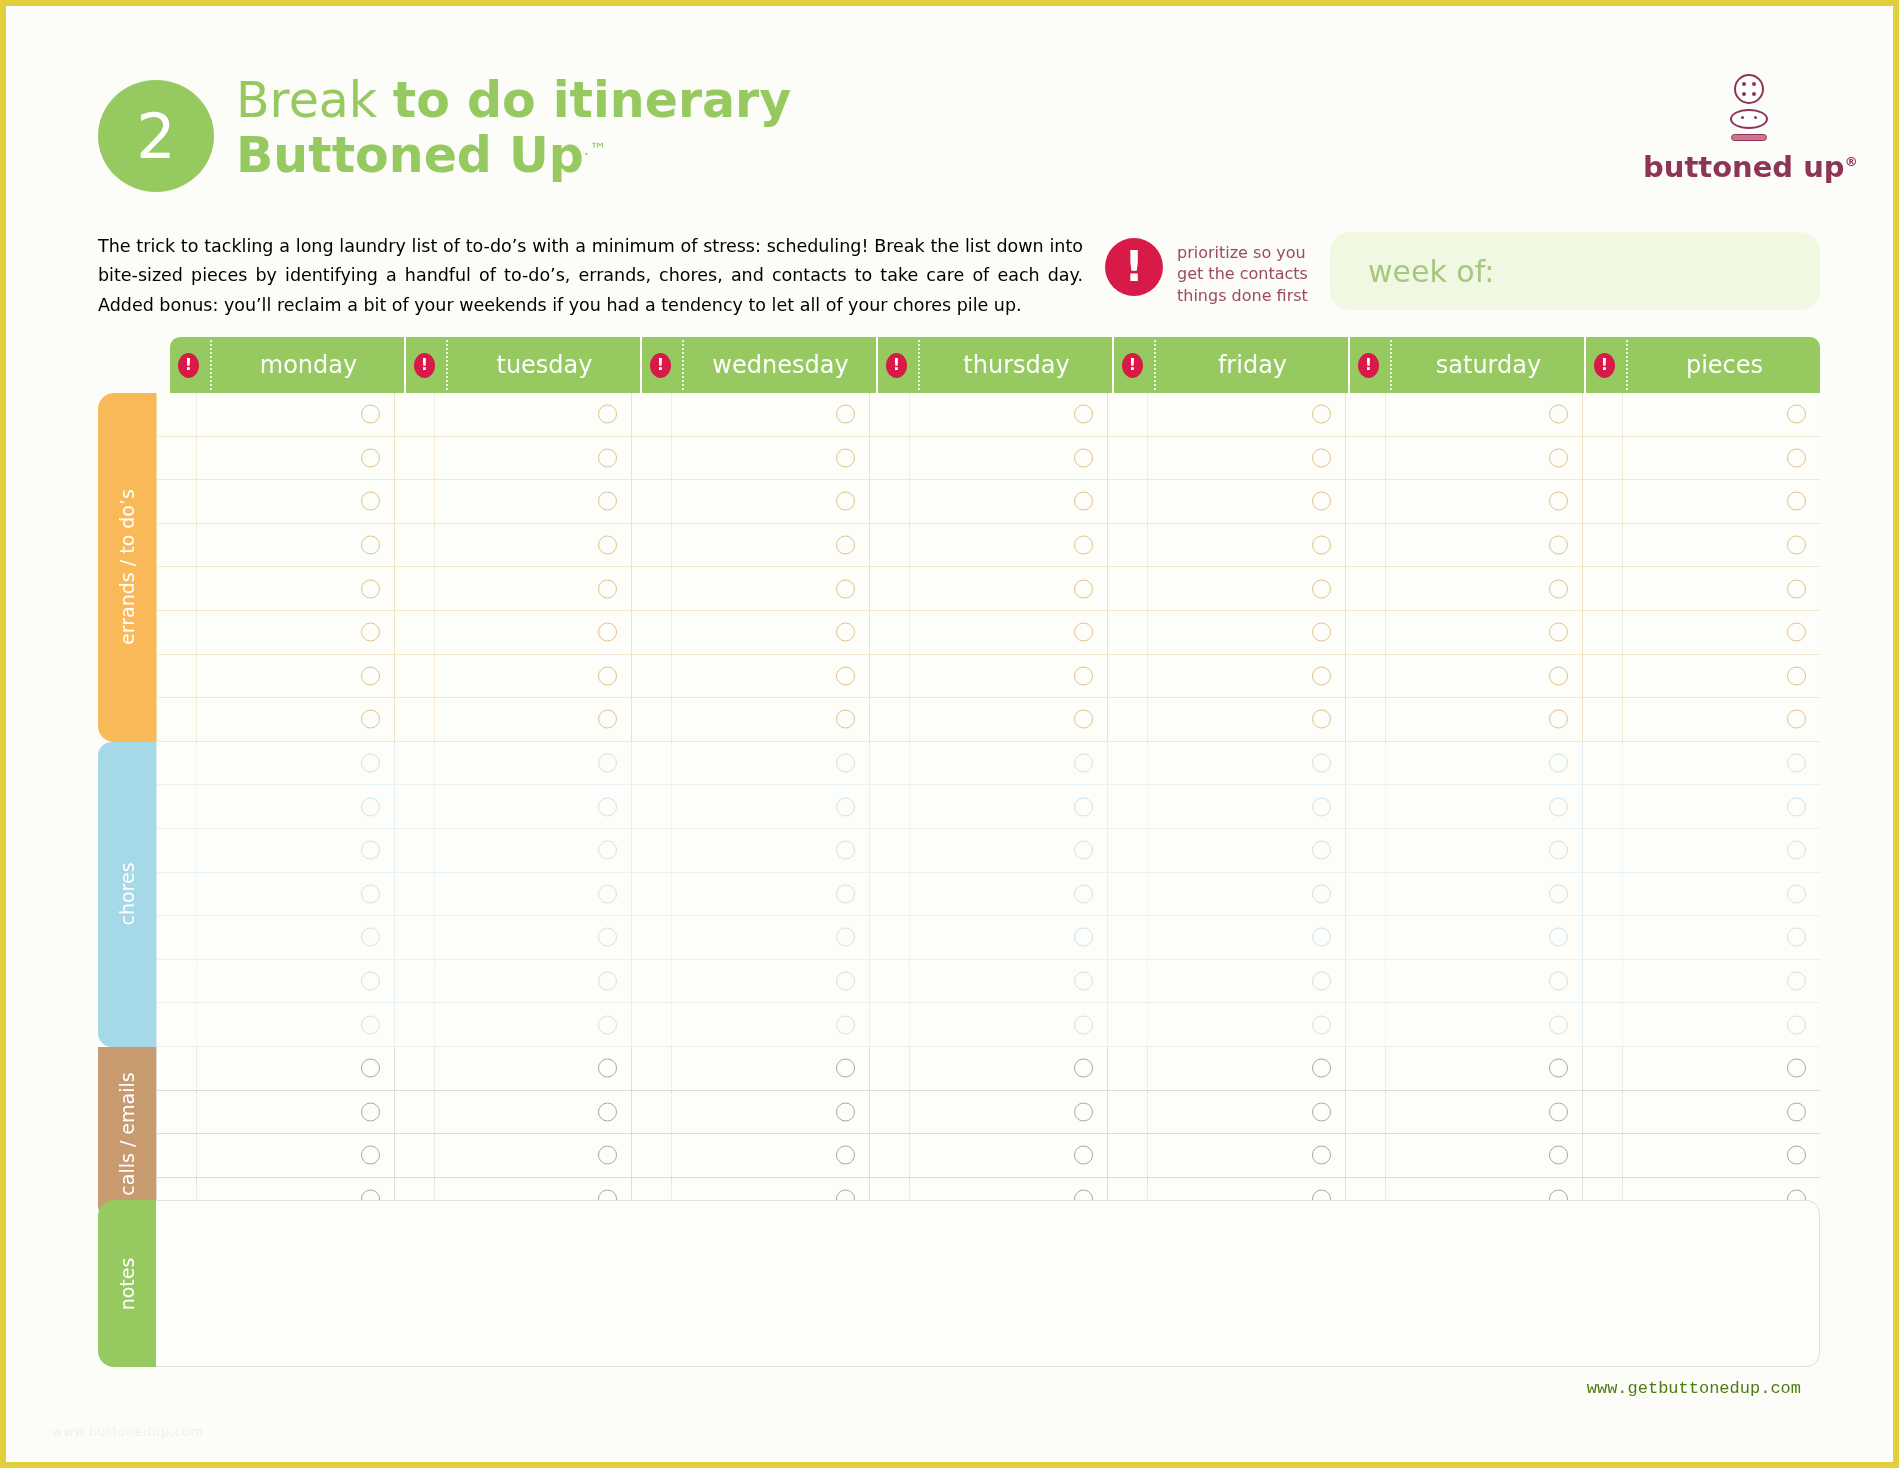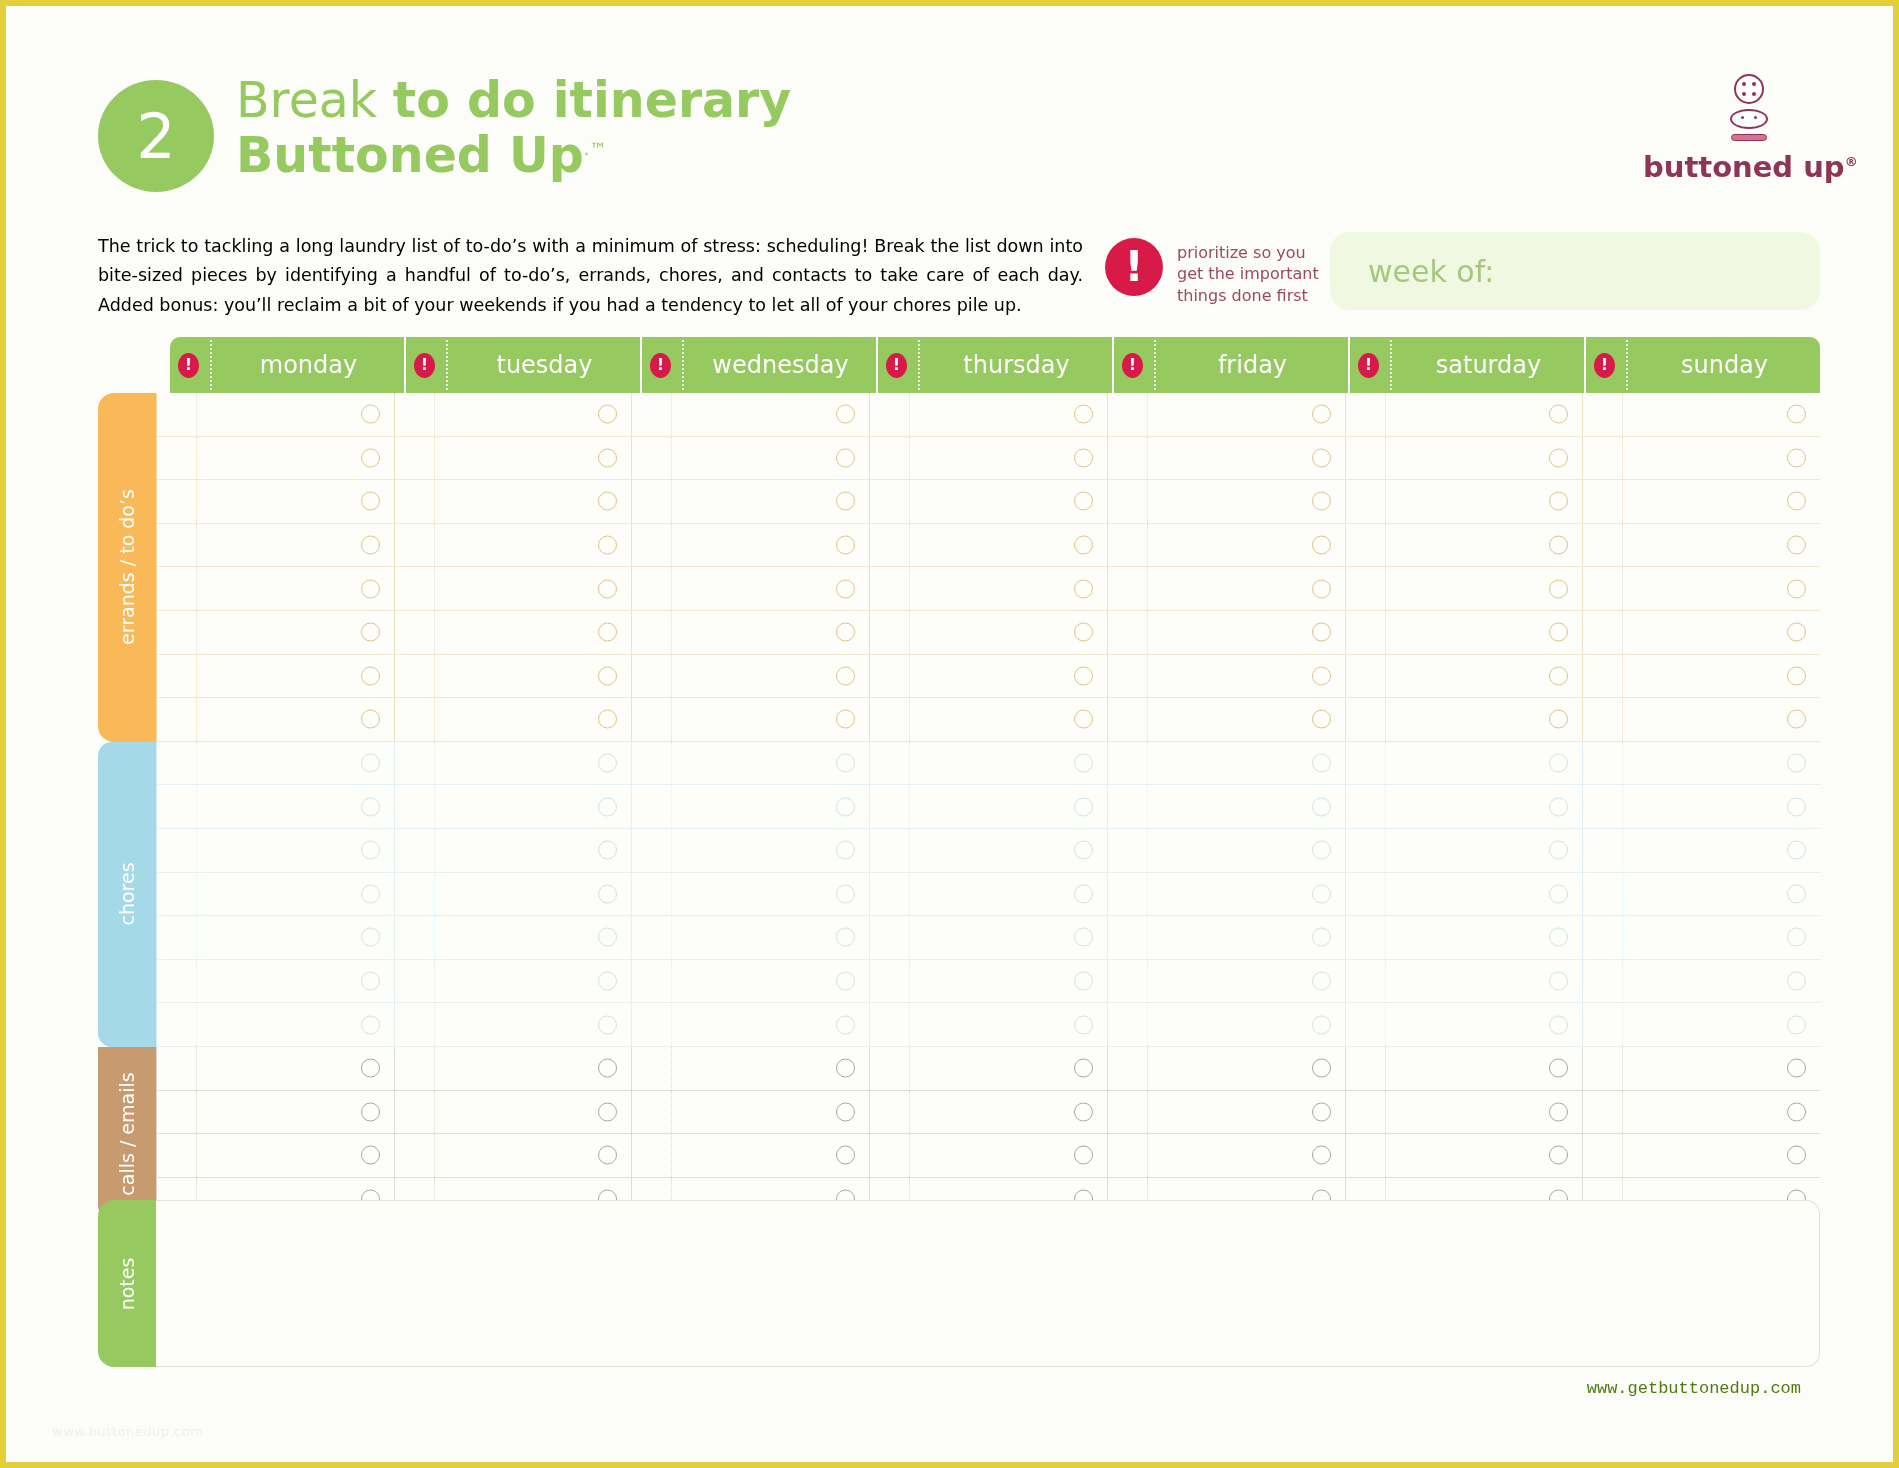--- a/index.html
+++ b/index.html
@@ -462,21 +462,21 @@
     </div>
     <div class="logo-text"><span>buttoned up</span><sup>®</sup></div>
   </div>
 
   <div class="intro">The trick to tackling a long laundry list of to-do’s with a minimum of stress: scheduling! Break the list down into bite-sized pieces by identifying a handful of to-do’s, errands, chores, and contacts to take care of each day. Added bonus: you’ll reclaim a bit of your weekends if you had a tendency to let all of your chores pile up.</div>
 
   <div class="priority-note">
     <div class="bang-big">!</div>
     <div class="priority-text">
       <div>prioritize so you</div>
-      <div>get the important</div>
+      <div>get the contacts</div>
       <div>things done first</div>
     </div>
   </div>
 
   <div class="week-of">
     <span>week of:</span>
   </div>
 
   <div class="grid-wrap">
     <div class="grid-head" id="grid-head">
@@ -506,21 +506,21 @@
             <div class="dname">friday</div>
           </div>
           <div class="dayhead">
             <div class="bang-sm">!</div>
             <div class="sep"></div>
             <div class="dname">saturday</div>
           </div>
           <div class="dayhead">
             <div class="bang-sm">!</div>
             <div class="sep"></div>
-            <div class="dname">sunday</div>
+            <div class="dname">pieces</div>
           </div>
         </div>
     <div class="grid-body" id="grid-body">
           <div class="section sec-errands">
             <div class="sec-tab">
               <div class="sec-tab-label">errands / to do’s</div>
             </div>
             <div class="sec-rows">
               <div class="row">
                 <div class="cell">

